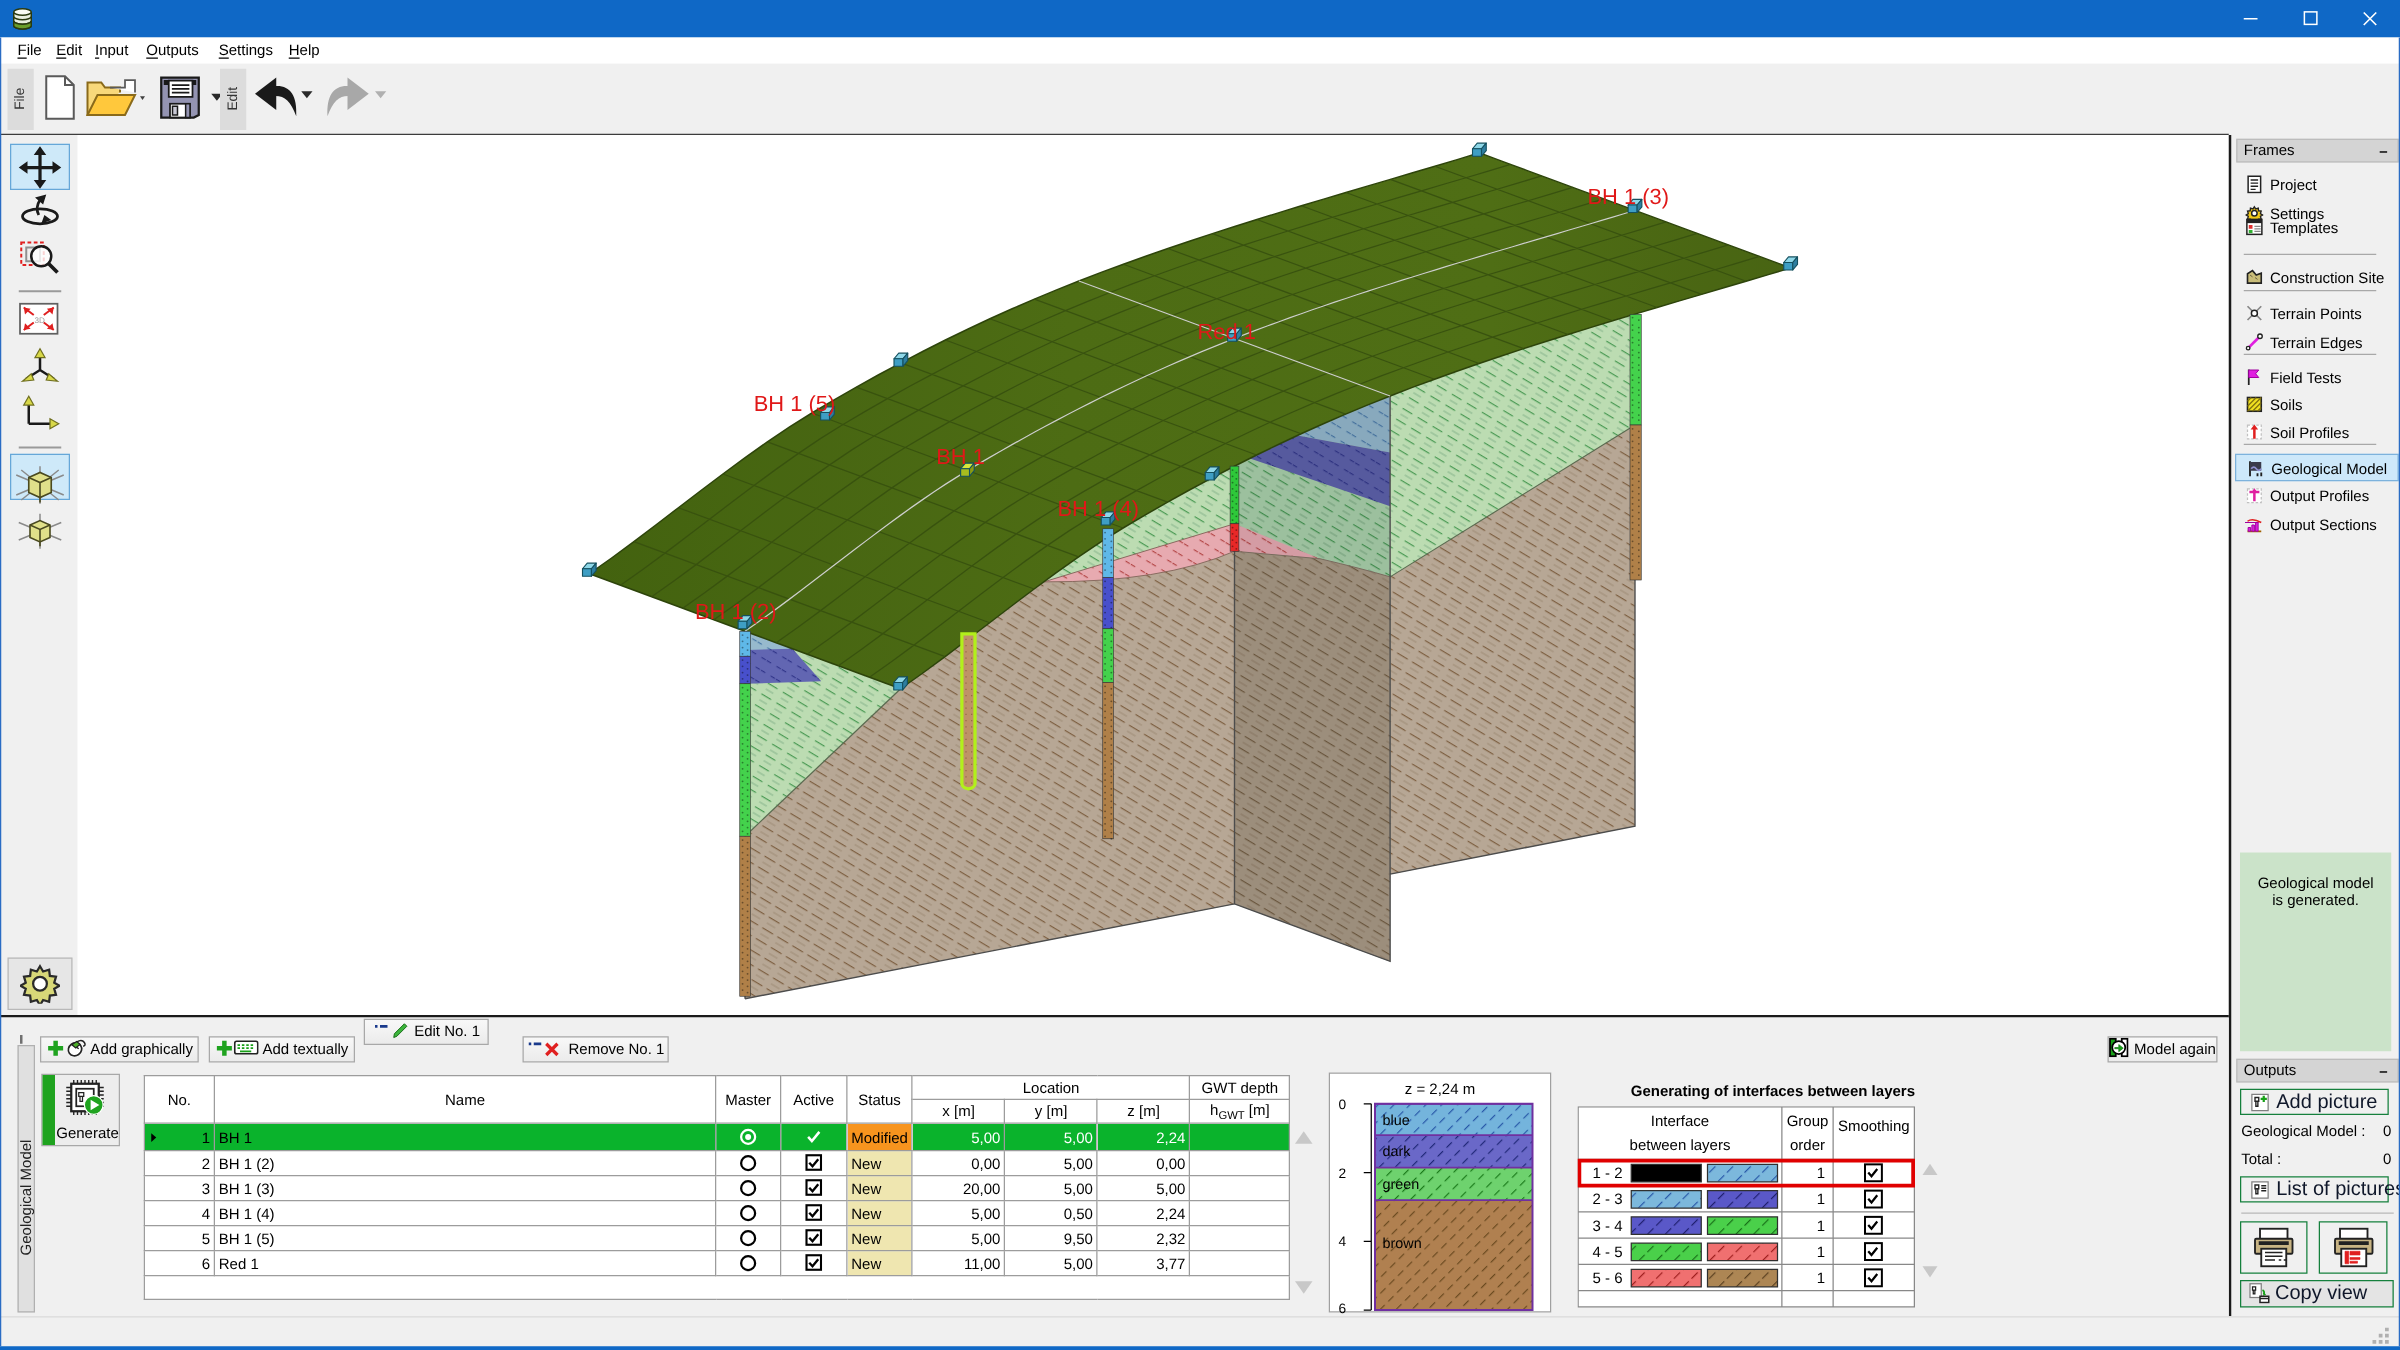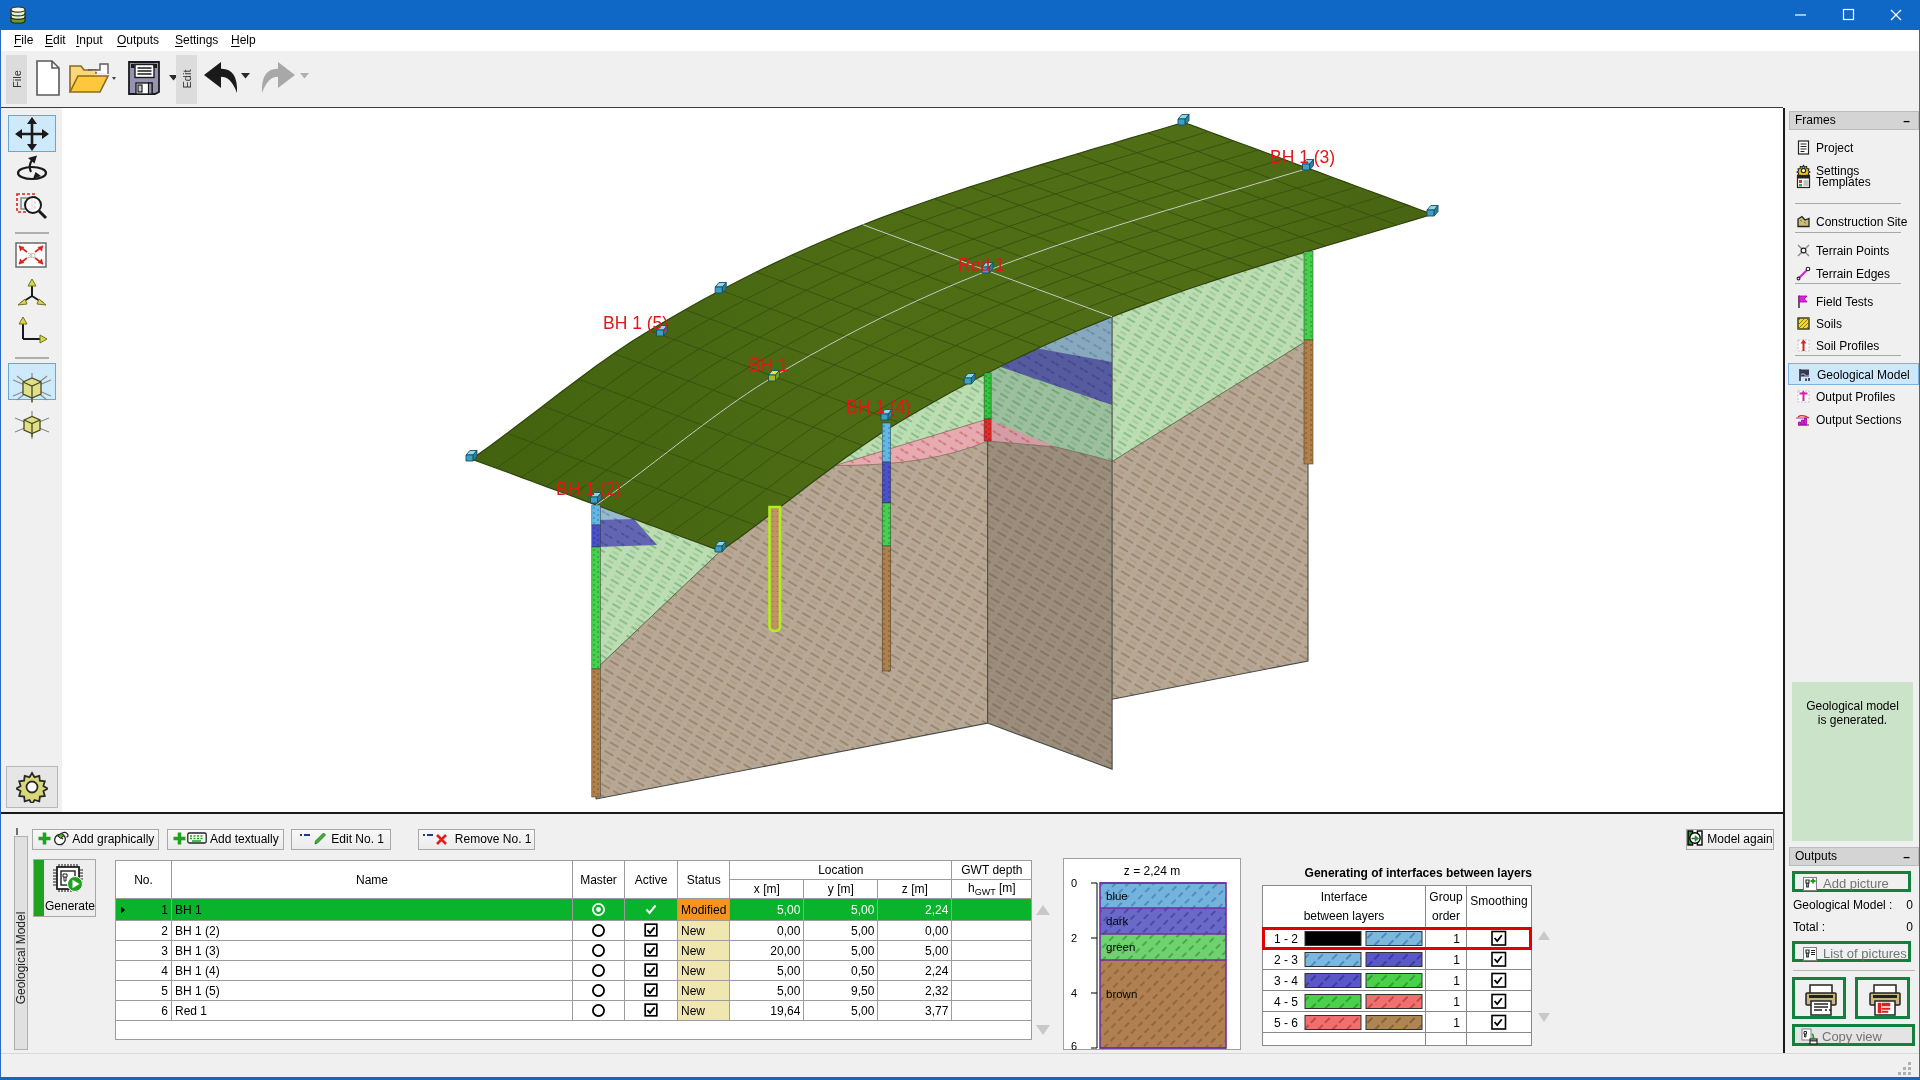--- a/index.html
+++ b/index.html
@@ -15,21 +15,21 @@
 .tbtn.sel{background:#cee9f9;border:1px solid #66a7d8}
 .viewport{left:62px;top:108px;width:1721px;height:704px;background:#fff;overflow:hidden}
 .rpanel{left:1786px;top:108px;width:134px;height:945px;background:#f0f0f0;font-size:12px}
 .phdr{position:absolute;left:3px;width:130px;height:19px;background:#d4d4d4;border:1px solid #bcbcbc;color:#000;line-height:17px;padding-left:5px}
 .phdr .mm{position:absolute;right:8px;top:1px;font-weight:bold}
 .fitem{position:absolute;left:10px;width:124px;height:22px;line-height:22px;color:#000;white-space:nowrap}
 .fitem svg{vertical-align:-3px;margin-right:5px;display:inline-block}
 .fsel{left:2px;padding-left:8px;width:131px;border:1px solid #7db2dc;background:#cde8fa}
 .fsep{position:absolute;left:9px;width:106px;border-top:1px solid #a8a8a8}
 .greenbox{position:absolute;left:6px;width:121px;background:#cbe3c9;text-align:center;font-size:12px;padding-top:17px}
-.rbtn{position:absolute;background:#f0f0f0;border:3px solid #15803d;font-size:13px;color:#737373;white-space:nowrap}
+.rbtn{position:absolute;background:#f0f0f0;border:1px solid #15803d;font-size:16px;color:#0f172a;white-space:nowrap}
 .rbtn svg{display:inline-block}
 .bottom{left:0;top:814px;width:1783px;height:239px;background:#f0f0f0}
 .btn{position:absolute;height:21px;background:linear-gradient(#f8f8f8,#ebebeb);border:1px solid #a8a8a8;font-size:12px;color:#000;text-align:center;white-space:nowrap}
 .btn svg{display:inline-block}
 table.main{position:absolute;border-collapse:collapse;font-size:12px;background:#fff}
 table.main td,table.main th{border:1px solid #9c9c9c;padding:0 3px;height:19px;font-weight:normal;white-space:nowrap;overflow:hidden}
 table.main tr.d td{height:20px}
 table.main svg{display:inline-block}
 .num{text-align:right}
 .statbar{left:0;top:1053px;width:1920px;height:24px;background:#f0f0f0;border-top:1px solid #d9d9d9}
@@ -431,21 +431,21 @@
         <ellipse cx="8" cy="9.5" rx="5.5" ry="5" fill="#fff" stroke="#222" stroke-width="1.3" transform="rotate(-35 8 9.5)"></ellipse>
         <path d="M6,5.5 l5,3.5 M9.5,3.5 q4,-2.5 6,0.5 q1.5,2.5 -1,3" fill="none" stroke="#222" stroke-width="1.2"></path>
         <path d="M5.5,5.8 l3.8,-2.6 2.8,2.2 -3.5,3 Z" fill="#4caf28" stroke="#222" stroke-width="1"></path>
       </svg> Add graphically</div>
     <div class="btn" style="left:167px;top:15px;width:117px;line-height:19px"><svg width="15" height="15" viewBox="0 0 15 15" style="vertical-align:-3px">
         <path d="M7.5,1.5 v12 M1.5,7.5 h12" stroke="#1fa31f" stroke-width="3.6"></path>
       </svg><svg width="20" height="14" viewBox="0 0 20 14" style="vertical-align:-2px">
         <rect x="0.8" y="2" width="18.4" height="10" rx="1.5" fill="#fff" stroke="#222" stroke-width="1.3"></rect>
         <path d="M3,5 h2 M6.5,5 h2 M10,5 h2 M13.5,5 h2 M3,7.5 h2 M6.5,7.5 h2 M10,7.5 h2 M13.5,7.5 h2 M5,10 h9" stroke="#18a018" stroke-width="1.4"></path>
       </svg> Add textually</div>
-    <div class="btn" style="left:291px;top:15px;width:100px;line-height:19px"><svg width="30" height="15" viewBox="0 0 30 15" style="vertical-align:-3px">
+    <div class="btn" style="left:291px;top:1px;width:100px;line-height:19px"><svg width="30" height="15" viewBox="0 0 30 15" style="vertical-align:-3px">
         <path d="M2,4 h2 M6,4 h6" stroke="#1a3a8c" stroke-width="2.2"></path>
         <path d="M17,13 l2.5-1 8,-8 -2,-2 -8,8 Z" fill="#3cb43c" stroke="#1a701a" stroke-width="0.8"></path>
       </svg> Edit No. 1</div>
     <div class="btn" style="left:418px;top:15px;width:117px;line-height:19px"><svg width="30" height="15" viewBox="0 0 30 15" style="vertical-align:-3px">
         <path d="M2,4 h2 M6,4 h6" stroke="#1a3a8c" stroke-width="2.2"></path>
         <path d="M16,4 l9,9 M25,4 l-9,9" stroke="#e02020" stroke-width="2.6"></path>
       </svg> Remove No. 1</div>
     <div class="btn" style="left:1686px;top:15px;width:88px;line-height:19px"><svg width="16" height="16" viewBox="0 0 16 16" style="vertical-align:-3px;margin-right:4px">
         <rect x="1" y="1" width="4.6" height="14" fill="#18a018" stroke="#000" stroke-width="1.4"></rect>
         <rect x="10.4" y="1" width="4.6" height="14" fill="#fff" stroke="#000" stroke-width="1.4"></rect>
@@ -576,21 +576,21 @@
           <td class="num">6</td>
           <td>Red 1</td>
           <td style="text-align:center"><svg width="15" height="15" viewBox="0 0 15 15" style="vertical-align:-3px">
               <circle cx="7.5" cy="7.5" r="5.6" fill="none" stroke="#000" stroke-width="1.8"></circle>
             </svg></td>
           <td style="text-align:center"><svg width="14" height="14" viewBox="0 0 14 14" style="vertical-align:-2px">
               <rect x="1.2" y="1.2" width="11.6" height="11.6" fill="#fff" stroke="#000" stroke-width="1.7"></rect>
               <path d="M3.4,7.2 l2.6,2.8 4.6,-5.6" fill="none" stroke="#000" stroke-width="1.9"></path>
             </svg></td>
           <td style="background:#efe6b0">New</td>
-          <td class="num">19,64</td>
+          <td class="num">11,00</td>
           <td class="num">5,00</td>
           <td class="num">3,77</td>
           <td></td>
         </tr>
         <tr>
           <td colspan="9" style="height:19px"></td>
         </tr>
       </tbody>
     </table>
     <svg class="abs" style="left:1034px;top:88px" width="18" height="16" viewBox="0 0 18 16">

